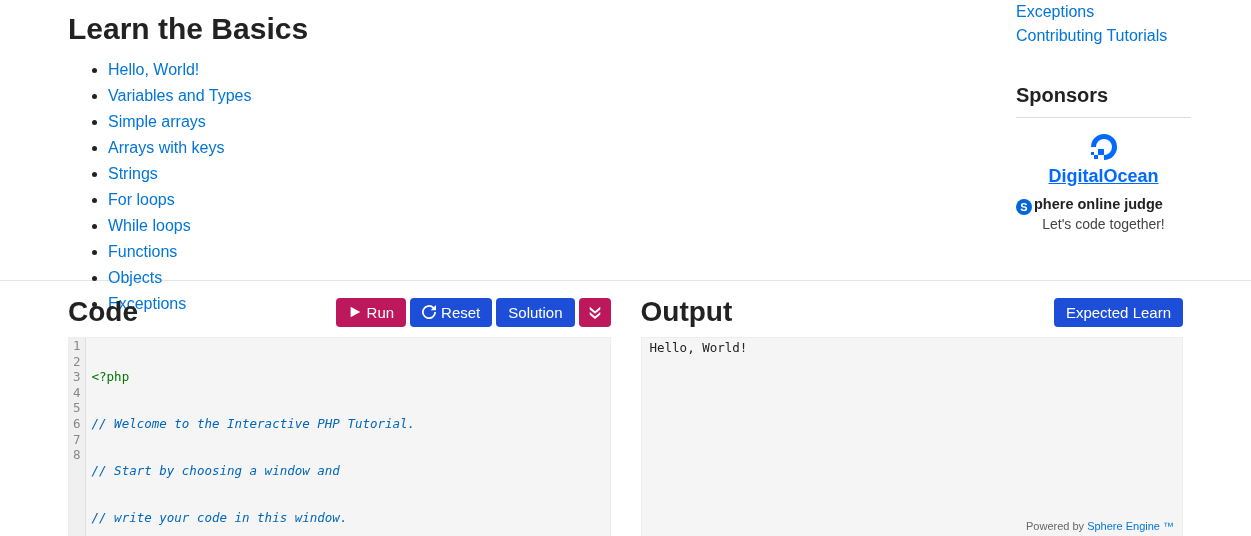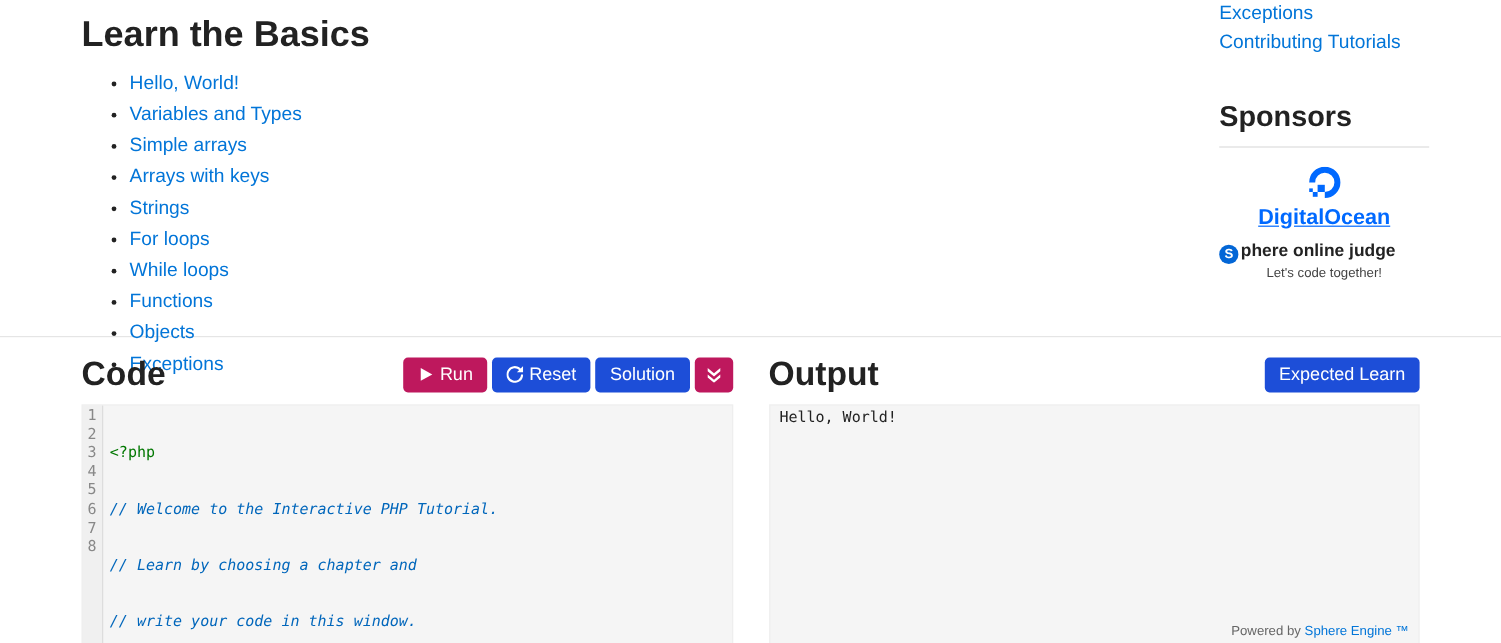--- a/index.html
+++ b/index.html
@@ -6,26 +6,26 @@
   body { font-family: "Segoe UI", -apple-system, sans-serif; font-size: 16px; color: #222; background: #fff; }
   .page { width: 1251px; height: 536px; position: relative; overflow: hidden; }
   .top { display: flex; padding: 0 0 0 68px; height: 280px; }
   .main-content { flex: 1; padding-top: 12px; }
   .main-content h1 { font-size: 30px; font-weight: 700; color: #222; margin-bottom: 12px; }
   .basics-list { list-style: disc; padding-left: 40px; }
   .basics-list li { margin: 2px 0; line-height: 1.5; }
   .basics-list a { color: #0275d8; text-decoration: none; font-size: 16px; }
   .sidebar { width: 235px; padding-right: 60px; padding-top: 0; }
   .sidebar a.sidelink { color: #0275d8; text-decoration: none; display: block; font-size: 16px; line-height: 1.5; }
-  .sidebar h2 { font-size: 24px; font-weight: 700; margin-top: 36px; border-bottom: 1px solid #ddd; padding-bottom: 10px; }
+  .sidebar h2 { font-size: 20px; font-weight: 700; margin-top: 36px; border-bottom: 1px solid #ddd; padding-bottom: 10px; }
   .sponsor-do { display: flex; align-items: center; gap: 6px; color: #0069ff; font-weight: 600; font-size: 18px; margin: 16px 0 10px 0; flex-direction: column; }
   .sponsor-do svg { width: 40px; height: 26px; }
   .sponsor-soj { font-weight: 800; font-size: 14.5px; color: #222; line-height: 1.1; }
   .sponsor-soj .s-circle { display: inline-block; width: 16px; height: 16px; background: #0366d6; color: #fff; border-radius: 50%; text-align: center; font-size: 11px; line-height: 16px; font-weight: 800; vertical-align: -2px; margin-right: 2px; }
-  .sponsor-soj .tag { font-weight: 400; font-size: 11px; color: #444; display: block; text-align: center; margin-top: 2px; }
+  .sponsor-soj .tag { font-weight: 400; font-size: 14px; color: #444; display: block; text-align: center; margin-top: 2px; }
 
   .divider { border-top: 1px solid #e5e5e5; height: 0; }
   .bottom { display: flex; padding: 14px 68px 0 68px; gap: 30px; }
   .panel { flex: 1; min-width: 0; }
   .panel-head { display: flex; align-items: center; justify-content: space-between; margin-bottom: 8px; height: 34px; }
   .panel-head h3 { font-size: 28px; font-weight: 600; }
   .btngroup { display: flex; gap: 4px; }
   .btn { border: none; border-radius: 4px; color: #fff; font-size: 15px; padding: 6px 12px; cursor: pointer; display: inline-flex; align-items: center; gap: 5px; }
   .btn-green { background: #be185d; }
   .btn-blue { background: #1d4ed8; }
@@ -118,21 +118,21 @@
           <div>3</div>
           <div>4</div>
           <div>5</div>
           <div>6</div>
           <div>7</div>
           <div>8</div>
         </div>
         <div class="codelines">
           <div class="ln"><span class="tk-tag">&lt;?php</span></div>
           <div class="ln"><span class="tk-comment">// Welcome to the Interactive PHP Tutorial.</span></div>
-          <div class="ln"><span class="tk-comment">// Learn by choosing a chapter and</span></div>
+          <div class="ln"><span class="tk-comment">// Start by choosing a window and</span></div>
           <div class="ln"><span class="tk-comment">// write your code in this window.</span></div>
           
           
           
           
         </div>
       </div>
     </div>
 
     <div class="panel">

